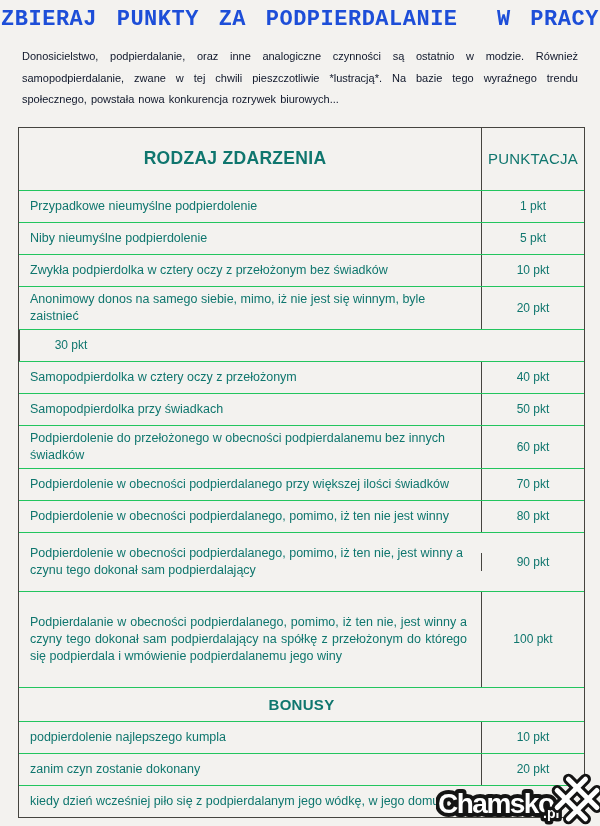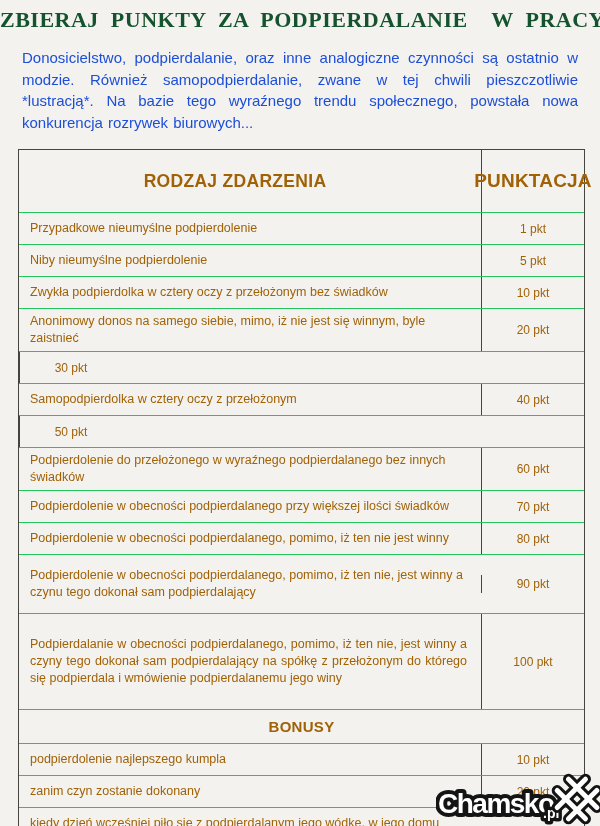--- a/index.html
+++ b/index.html
@@ -14,49 +14,49 @@
     height: 826px;
     background: #f3f2ef;
     color: #1e1e1e;
     overflow: hidden;
     box-sizing: border-box;
   }
   .doc-title {
     margin: 0;
     padding-top: 7px;
     text-align: center;
-    font-family: Liberation Serif, serif;
+    font-family: Liberation Mono, monospace;
     font-weight: bold;
     font-size: 22px;
     letter-spacing: 0.5px;
     word-spacing: 6px;
-    color: #14532d;
+    color: #1d4ed8;
     white-space: pre;
   }
   .intro {
     margin: 14px 22px 0 22px;
-    font-size: 15px;
+    font-size: 11px;
     line-height: 21.5px;
     text-align: justify;
-    color: #1d4ed8;
+    color: #0f172a;
     word-spacing: 1px;
   }
   .score-table {
     margin: 16px 15px 0 18px;
     border: 1.5px solid #45443f;
     background: #f3f2ef;
   }
   .tr { display: flex; border-top: 1px solid #22c55e; }
   .tr:first-child { border-top: none; }
   .td {
     display: flex;
     align-items: center;
     box-sizing: border-box;
     font-size: 12.5px;
-    color: #a16207;
+    color: #0f766e;
   }
   .td.event {
     flex: 1;
     padding: 4px 14px 4px 11px;
     line-height: 17px;
   }
   .td.pts {
     width: 103px;
     border-left: 1px solid #45443f;
     justify-content: center;
@@ -64,22 +64,22 @@
     font-size: 12px;
   }
   .tr.head { min-height: 62px; }
   .tr.head .event {
     justify-content: center;
     font-weight: bold;
     font-size: 17.5px;
     letter-spacing: 0.3px;
   }
   .tr.head .pts {
-    font-weight: bold;
-    font-size: 19px;
+    font-weight: normal;
+    font-size: 15px;
     letter-spacing: 0.2px;
     margin-left: 27px;
   }
   .tr.std  { min-height: 31px; }
   .tr.tall2 { min-height: 58px; align-items: center; }
   .tr.tall3 { min-height: 95px; }
   .tr.tall3 .event { text-align: justify; }
   .tr.section { min-height: 33px; }
   .tr.section .td {
     flex: 1;
@@ -136,24 +136,25 @@
       <div class="td pts">20 pkt</div>
     </div>
     <div class="tr std">
       <div class="td pts">30 pkt</div>
     </div>
     <div class="tr std">
       <div class="td event">Samopodpierdolka w cztery oczy z przełożonym</div>
       <div class="td pts">40 pkt</div>
     </div>
     <div class="tr std">
+      <div class="td event">Samopodpierdolka przy świadkach</div>
       <div class="td pts">50 pkt</div>
     </div>
     <div class="tr std">
-      <div class="td event">Podpierdolenie do przełożonego w wyraźnego podpierdalanego bez  innych świadków</div>
+      <div class="td event">Podpierdolenie do przełożonego w obecności podpierdalanemu bez  innych świadków</div>
       <div class="td pts">60 pkt</div>
     </div>
     <div class="tr std">
       <div class="td event">Podpierdolenie w obecności podpierdalanego przy większej ilości świadków</div>
       <div class="td pts">70 pkt</div>
     </div>
     <div class="tr std">
       <div class="td event">Podpierdolenie w obecności podpierdalanego, pomimo, iż ten nie jest winny</div>
       <div class="td pts">80 pkt</div>
     </div>

